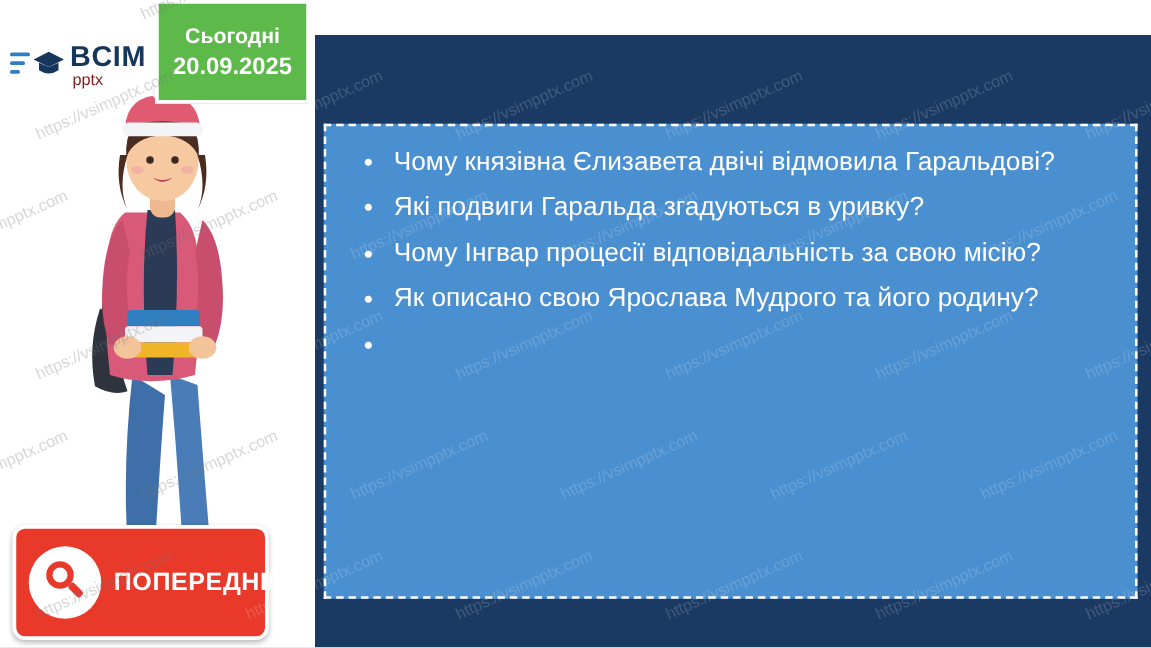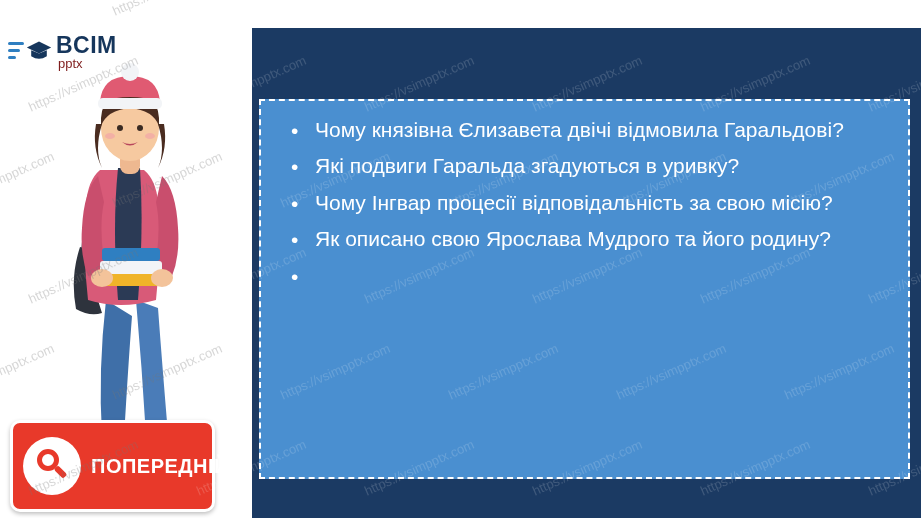--- a/index.html
+++ b/index.html
@@ -334,20 +334,24 @@
         <polygon points="15,2 29,9 15,16 1,9" fill="#16365c"></polygon>
         <path d="M6 12 v7 q9 6 18 0 v-7 l-9 4 z" fill="#16365c"></path>
       </svg>
     </div>
     <div class="logo-text">
       <div class="b1">BCIM</div>
       <div class="b2">pptx</div>
     </div>
   </div>
 
+  <div class="date-badge">
+    <div class="today">Сьогодні</div>
+    <div class="date">20.09.2025</div>
+  </div>
 
   <div class="preview-btn">
     <div class="circle">
       <div class="mag">
         <div class="ring"></div>
         <div class="handle"></div>
       </div>
     </div>
     <div class="labels">
       <span>ПОПЕРЕДНІЙ</span>

